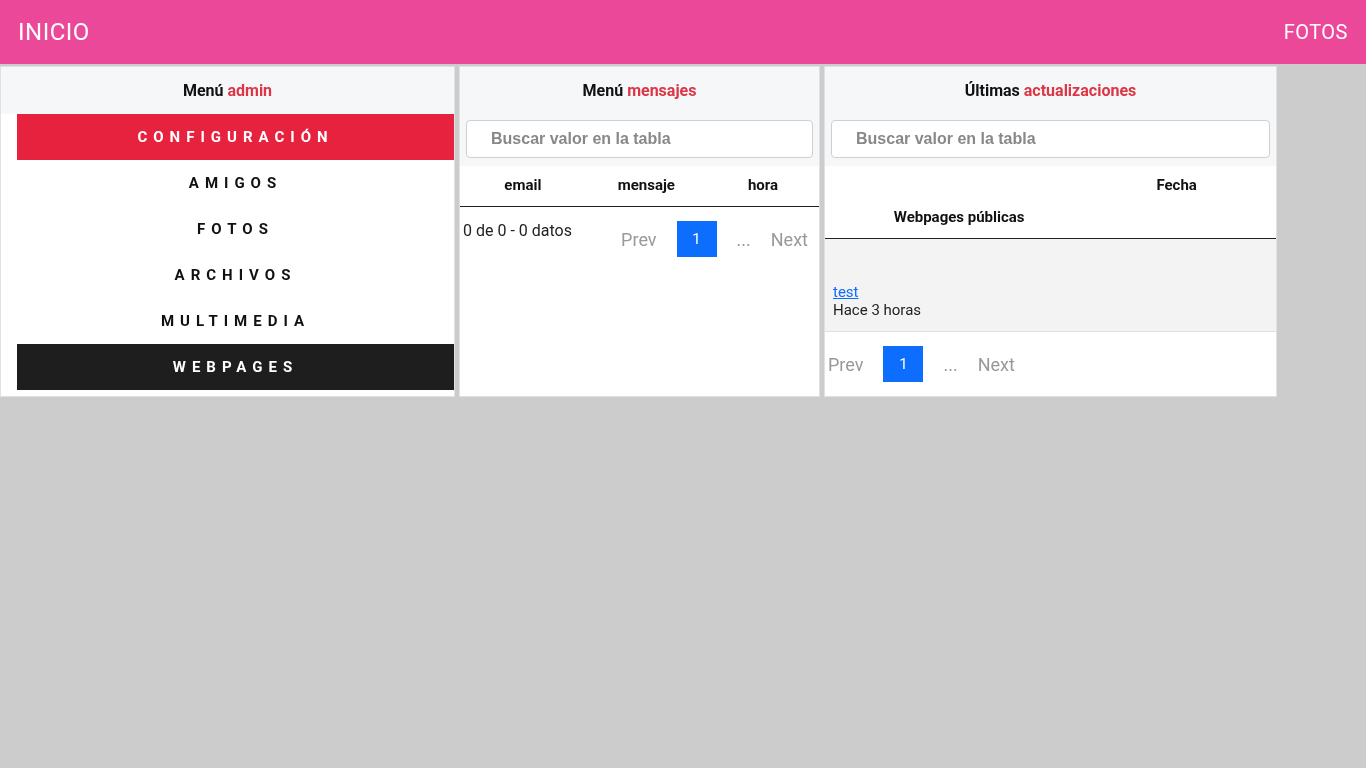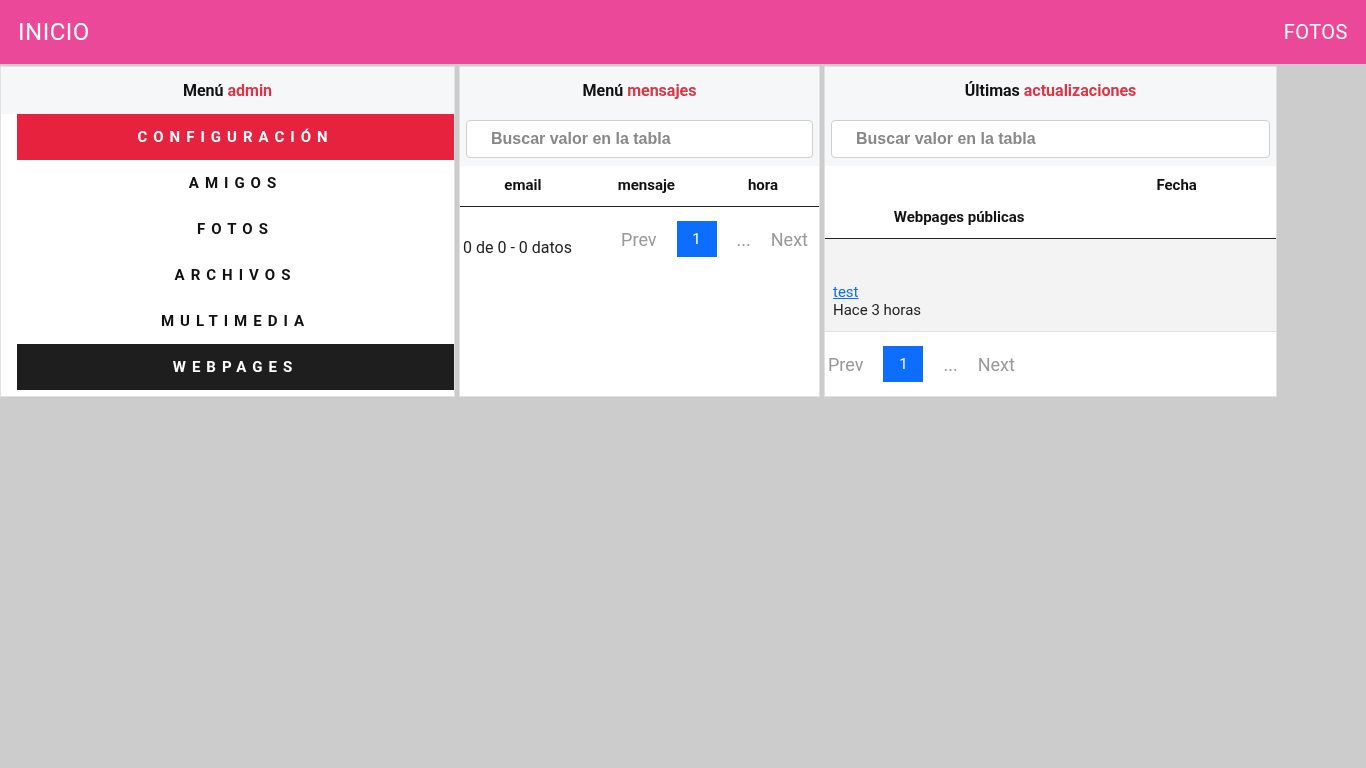--- a/index.html
+++ b/index.html
@@ -117,21 +117,21 @@
     background: #f3f3f3;
     border-bottom: 1px solid #e0e0e0;
     flex-direction: column;
   }
   .table-row a {
     color: #0d6efd;
     text-decoration: underline;
   }
   .footer-row {
     display: flex;
-    align-items: flex-end;
+    align-items: flex-start;
     padding: 14px 3px 14px 3px;
     font-size: 16px;
     color: #222;
   }
   .footer-row .count {
     flex: 1;
   }
   .pager {
     display: flex;
     align-items: center;

